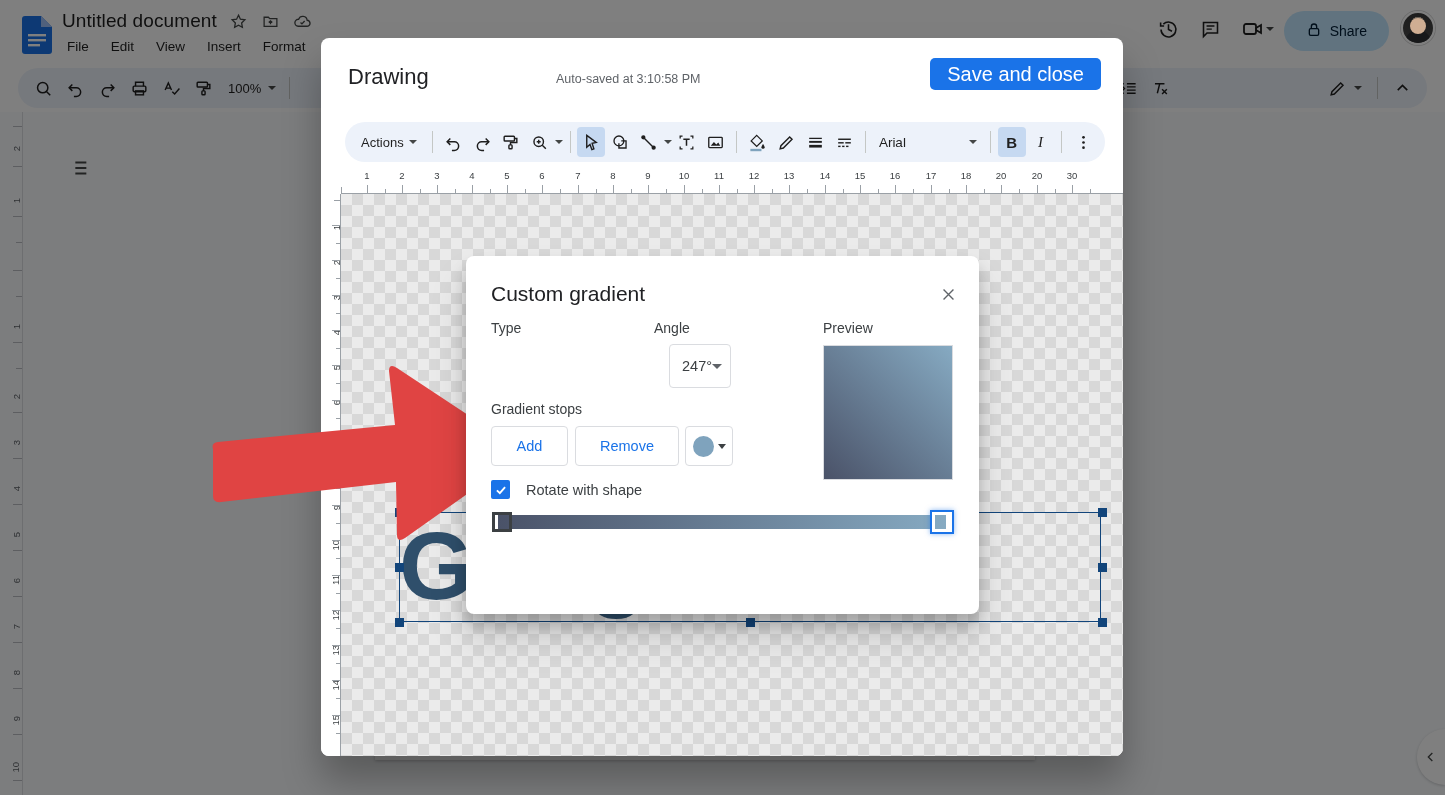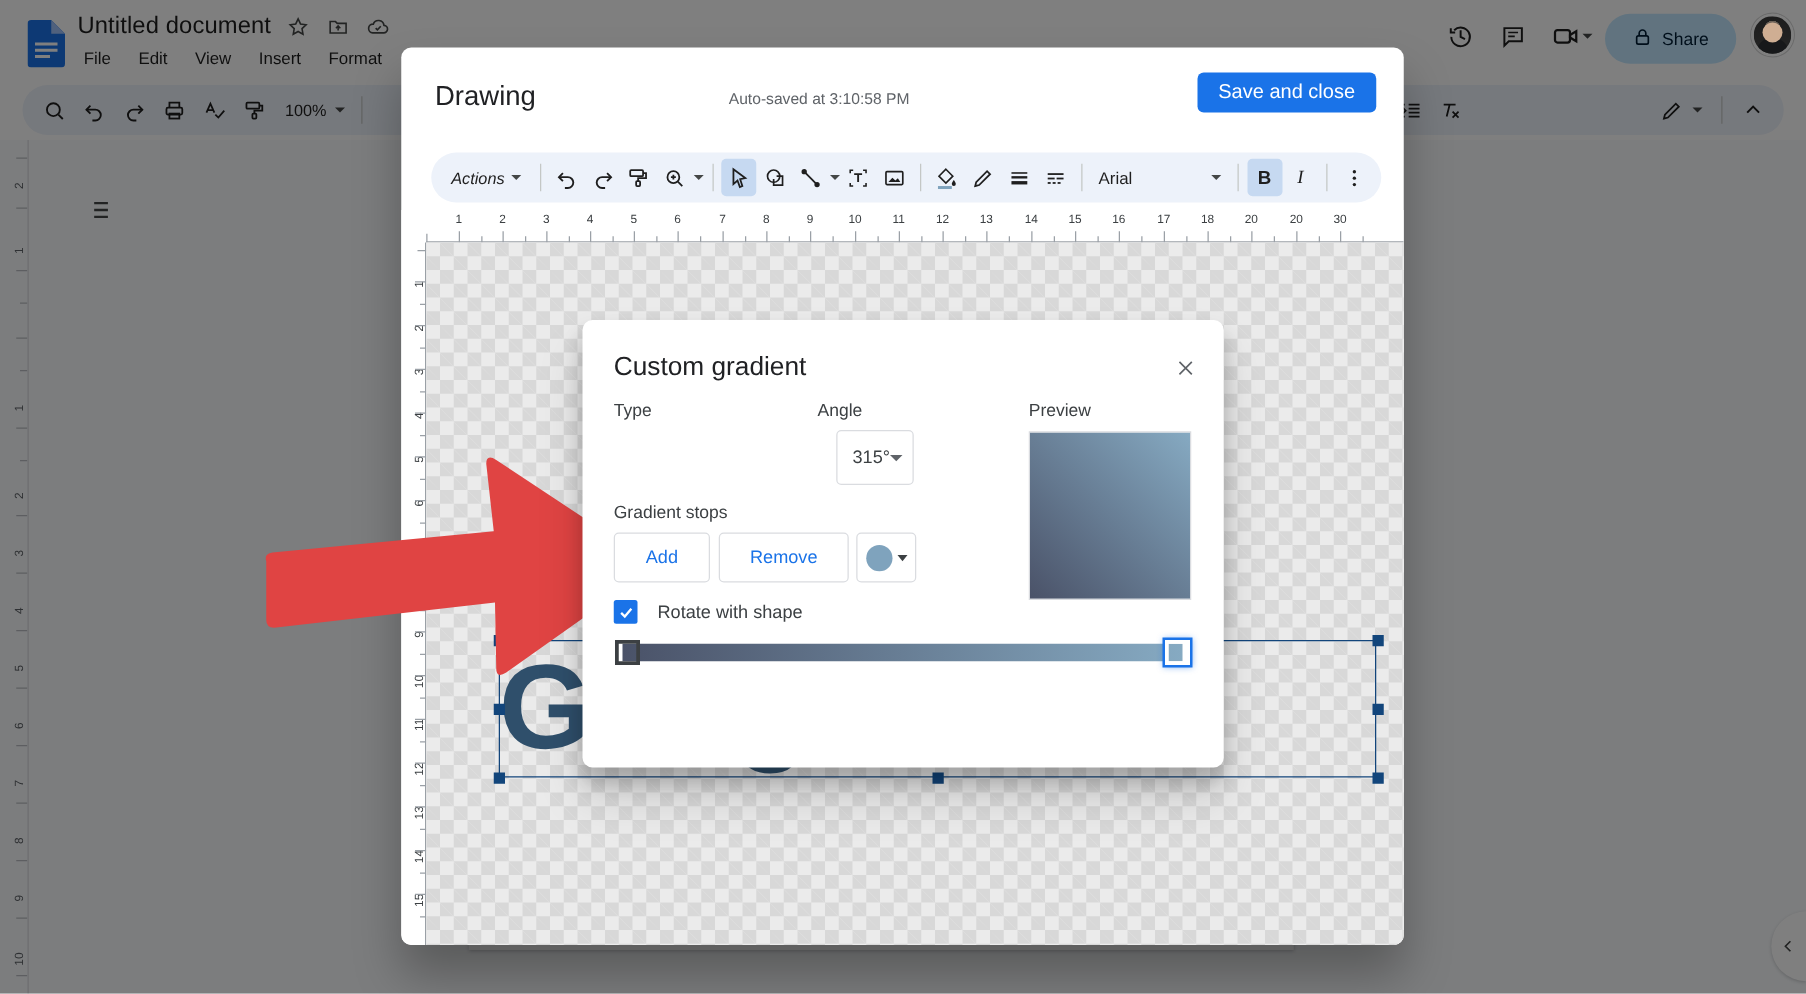--- a/index.html
+++ b/index.html
@@ -95,31 +95,31 @@
   .dim { position: absolute; inset: 0; background: rgba(0,0,0,.5); }
 
   
   .draw-modal {
     position: absolute; left: 321px; top: 38px; width: 802px; height: 718px;
     background: #ffffff; border-radius: 8px; box-shadow: 0 24px 38px rgba(0,0,0,.28);
     overflow: hidden;
   }
   .draw-header { position: relative; height: 78px; border-bottom: 1px solid transparent; }
   .draw-title { position: absolute; left: 27px; top: 26px; font-size: 22px; color: #202124; }
-  .draw-autosave { position: absolute; left: 262px; top: 34px; font-size: 12.5px; color: #5f6368; }
+  .draw-autosave { position: absolute; left: 235px; top: 34px; font-size: 12.5px; color: #5f6368; }
   .save-close {
     position: absolute; right: 22px; top: 20px; height: 22px; padding: 16px 17px;
-    background: #1a73e8; color: #fff; border: none; border-radius: 5px; font-size: 16px;
+    background: #1a73e8; color: #fff; border: none; border-radius: 5px; font-size: 20px;
     display: flex; align-items: center;
   }
   .draw-toolbar {
     position: absolute; left: 24px; top: 84px; width: 760px; height: 40px;
     background: #edf2fa; border-radius: 20px; display: flex; align-items: center; padding: 0 8px; gap: 1px;
   }
-  .dtb-actions { display: flex; align-items: center; gap: 5px; font-size: 13px; color: #1f1f1f; padding: 0 8px; height: 30px; border-radius: 4px; font-style: italic; }
+  .dtb-actions { display: flex; align-items: center; gap: 5px; font-size: 13px; color: #1f1f1f; padding: 0 8px; height: 30px; border-radius: 4px; }
   .dtb-ico { width: 30px; height: 30px; border-radius: 4px; display: flex; align-items: center; justify-content: center; color: #1f1f1f; }
   .dtb-ico.active { background: #c6d9f1; }
   .dtb-ico svg { display:block; }
   .dtb-sep { width: 1px; height: 22px; background: #c4c7c5; margin: 0 6px; }
   .font-box { display: flex; align-items: center; width: 118px; height: 30px; padding: 0 6px; font-size: 13.5px; color: #1f1f1f; }
   .font-box .fname { flex: 1; }
   .bold-btn { width: 30px; height: 30px; display:flex; align-items:center; justify-content:center; font-size: 15px; font-weight: 700; border-radius: 4px; background: #c6d9f1; color:#1f1f1f;}
   .ital-btn { width: 30px; height: 30px; display:flex; align-items:center; justify-content:center; font-size: 15px; font-style: italic; font-family:"Liberation Serif",serif; color:#1f1f1f;}
 
   
@@ -677,21 +677,21 @@
     <div class="cg-close">
       <svg width="17" height="17" viewBox="0 0 24 24" fill="none" stroke="#5f6368" stroke-width="1.9">
           <path d="M5 5l14 14M19 5L5 19"></path>
         </svg>
     </div>
 
     <div class="cg-lbl" style="left:25px;top:64px">Type</div>
 
     <div class="cg-lbl" style="left:188px;top:64px">Angle</div>
     <div class="cg-select" style="left:203px;top:88px;width:62px">
-      <span class="val">315°</span>
+      <span class="val">247°</span>
       <span class="dd"></span>
     </div>
 
     <div class="cg-lbl" style="left:357px;top:64px">Preview</div>
     <div class="preview-box" style="background:linear-gradient(45deg,#4a5268 0%,#86aac2 100%)"></div>
 
     <div class="cg-lbl" style="left:25px;top:145px">Gradient stops</div>
     <div class="stop-btn" style="left:25px;top:170px;width:77px">Add</div>
     <div class="stop-btn" style="left:109px;top:170px;width:104px">Remove</div>
     <div class="swatch-btn">

